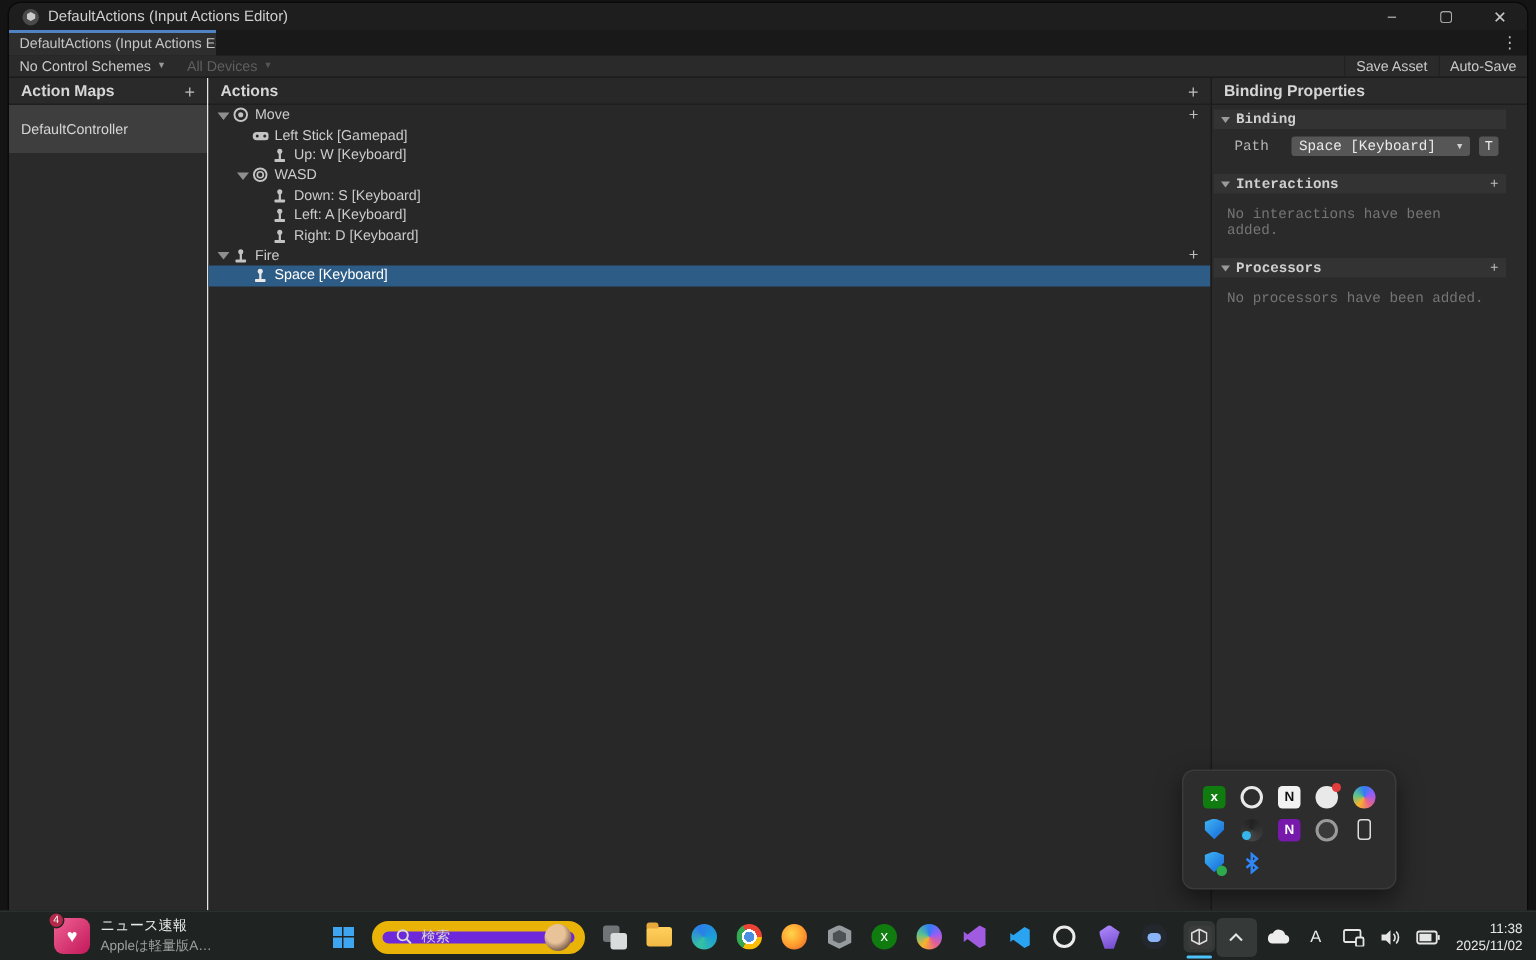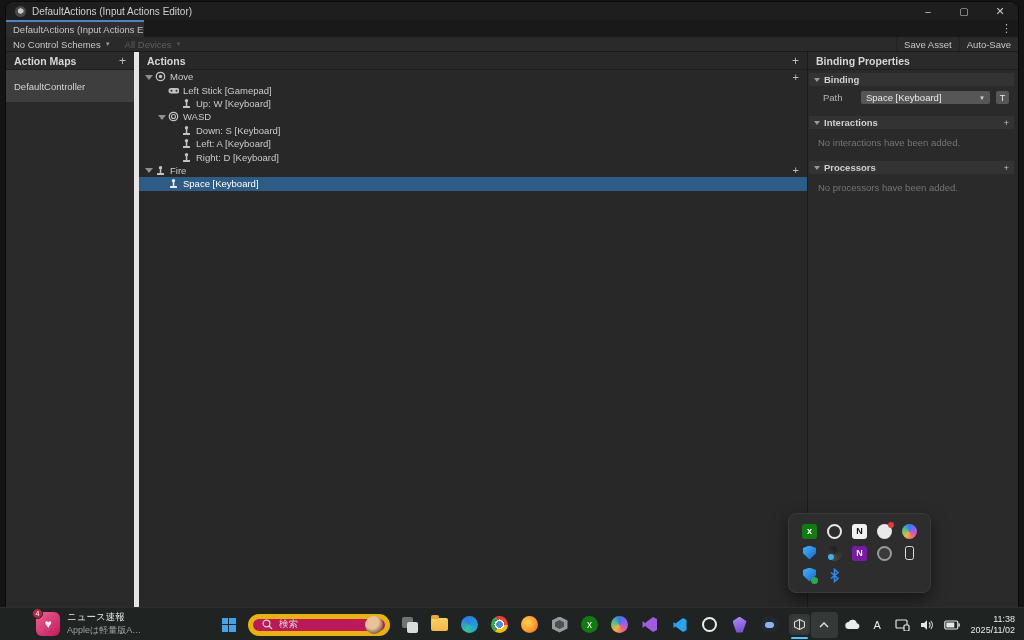--- a/index.html
+++ b/index.html
@@ -31,42 +31,42 @@
   .toolbar { height:15px; background:#2a2a2a; border-bottom:1px solid #1b1b1b;
     display:flex; align-items:center; font-size:9.5px; color:#c8c8c8; }
   .tbtn { padding:0 7px; display:flex; align-items:center; gap:4px; height:100%; }
   .tbtn .dn { font-size:6px; color:#9a9a9a; }
   .tbtn.dim { color:#5f5f5f; } .tbtn.dim .dn { color:#555; }
   .tb-right { margin-left:auto; display:flex; height:100%; }
   .tb-right .tbtn { border-left:1px solid #222; }
 
   .main { display:flex; height:555px; }
   .panel { background:#282828; position:relative; }
-  .p-maps { width:133px; border-right:5px solid #e5e5e5; background:#2a2a2a; }
+  .p-maps { width:133px; border-right:1px solid #e5e5e5; background:#2a2a2a; }
   .p-actions { flex:1; }
   .p-bind { width:211px; border-left:1px solid #1b1b1b; background:#2a2a2a; }
   .phead { height:18px; display:flex; align-items:center; padding:0 8px;
     font-size:10.5px; font-weight:bold; color:#d6d6d6; border-bottom:1px solid #1e1e1e; }
   .phead .plus { margin-left:auto; font-weight:normal; color:#bdbdbd; font-size:12px; }
 
   .map-item { height:14px; display:flex; align-items:center; padding:16px 8px;
     font-size:9.5px; color:#d5d5d5; background:#3e3e3e; }
 
   .trow { height:13.4px; display:flex; align-items:center; font-size:9.5px;
     color:#cbcbcb; position:relative; padding-right:16px; }
   .trow.sel { background:#2d5d87; color:#fff; }
   .exp { width:9px; height:9px; display:inline-flex; align-items:center; justify-content:center; flex:0 0 auto; }
   .exp svg { display:block; }
   .sp { width:9px; flex:0 0 auto; }
   .lvl0 { padding-left:5px;text-align:right; } .lvl1 { padding-left:18px; } .lvl2 { padding-left:31px; }
   .ticon { width:11px; height:11px; margin:0 4px 0 2px; flex:0 0 auto; display:inline-flex; }
   .ticon svg { display:block; }
   .rowadd { position:absolute; right:8px; color:#bdbdbd; font-size:11px; }
 
-  .bsec { margin:3px 4px 0 1px; }
+  .bsec { margin:3px 14px 0 1px;font-family:Liberation Mono, monospace; }
   .bsec-head { height:13px; background:#333333; display:flex; align-items:center;
     padding:0 5px; font-size:9.5px; font-weight:bold; color:#cfcfcf; gap:4px; }
   .bsec-head .plus { margin-left:auto; font-weight:normal; color:#bdbdbd; }
   .tri { width:0; height:0; border-left:3.5px solid transparent;
     border-right:3.5px solid transparent; border-top:4.5px solid #9a9a9a; }
   .path-row { display:flex; align-items:center; padding:5px 5px 0 14px; gap:6px; }
   .path-label { font-size:9.5px; color:#b5b5b5; width:32px; }
   .dd { flex:1; height:13px; background:#565656; border-radius:2px; display:flex;
     align-items:center; padding:0 5px; font-size:9.5px; color:#eaeaea; }
   .dd .dn { margin-left:auto; font-size:6px; color:#d0d0d0; }
@@ -102,22 +102,22 @@
     font-size:7px; display:flex; align-items:center; justify-content:center; }
   .w-txt .l1 { color:#e8e8e8; font-size:9.5px; }
   .w-txt .l2 { color:#9aa09d; font-size:9px; }
 
   .center-icons { position:absolute; left:218px; top:0; height:33px; display:flex;
     align-items:center; gap:9px; }
   .tb-ico { width:21px; height:21px; display:flex; align-items:center; justify-content:center;
     position:relative; }
   .start-grid { width:14px; height:14px; display:grid; grid-template-columns:1fr 1fr; gap:1.5px; }
   .start-grid i { background:#3ea6f0; }
-  .search-pill { width:142px; height:22px; border-radius:11px; background:#be185d;
-    border:5px solid #eab308; display:flex; align-items:center; padding:0 2px 0 9px; gap:6px; }
+  .search-pill { width:142px; height:22px; border-radius:11px; background:#6d28d9;
+    border:7px solid #eab308; display:flex; align-items:center; padding:0 2px 0 9px; gap:6px; }
   .search-pill .stxt { color:#d8d8d8; font-size:9.5px; flex:1; }
   .avatar { width:18px; height:18px; border-radius:50%;
     background:radial-gradient(circle at 40% 35%,#e8c39a 0 40%,#8a6a52 70%,#5c463a); }
   .folder { width:17px; height:13px; background:linear-gradient(#ffd15c,#f2b844);
     border-radius:2px; position:relative; }
   .folder::before { content:""; position:absolute; left:0; top:-3px; width:8px; height:4px;
     background:#e8a93c; border-radius:2px 2px 0 0; }
   .two-sq { position:relative; width:16px; height:16px; }
   .two-sq i { position:absolute; width:11px; height:11px; border-radius:2px; }
   .two-sq i:first-child { left:0; top:0; background:#6f7577; }

